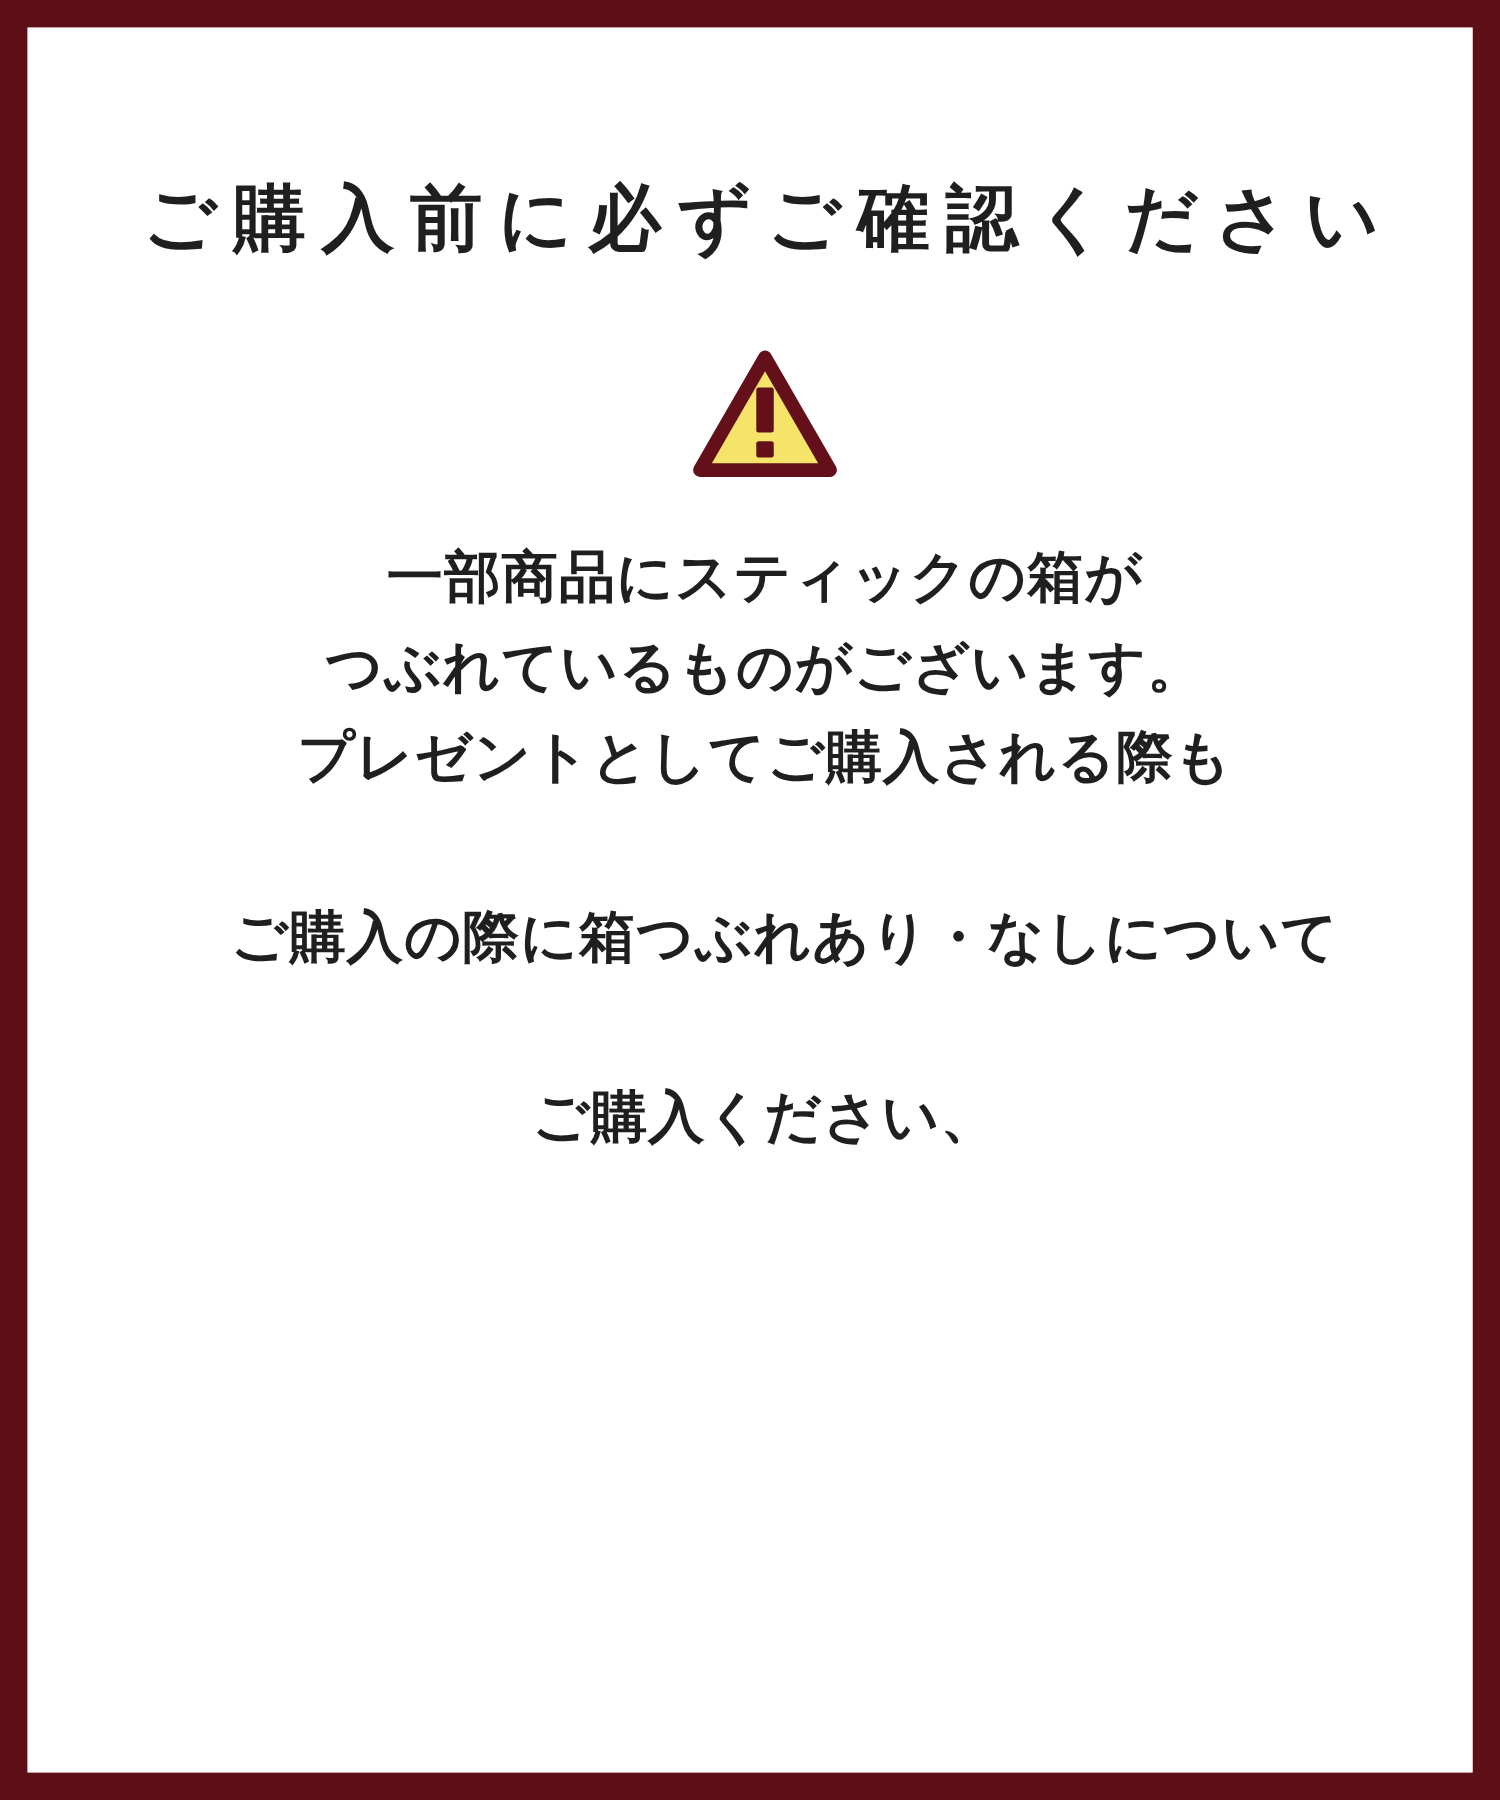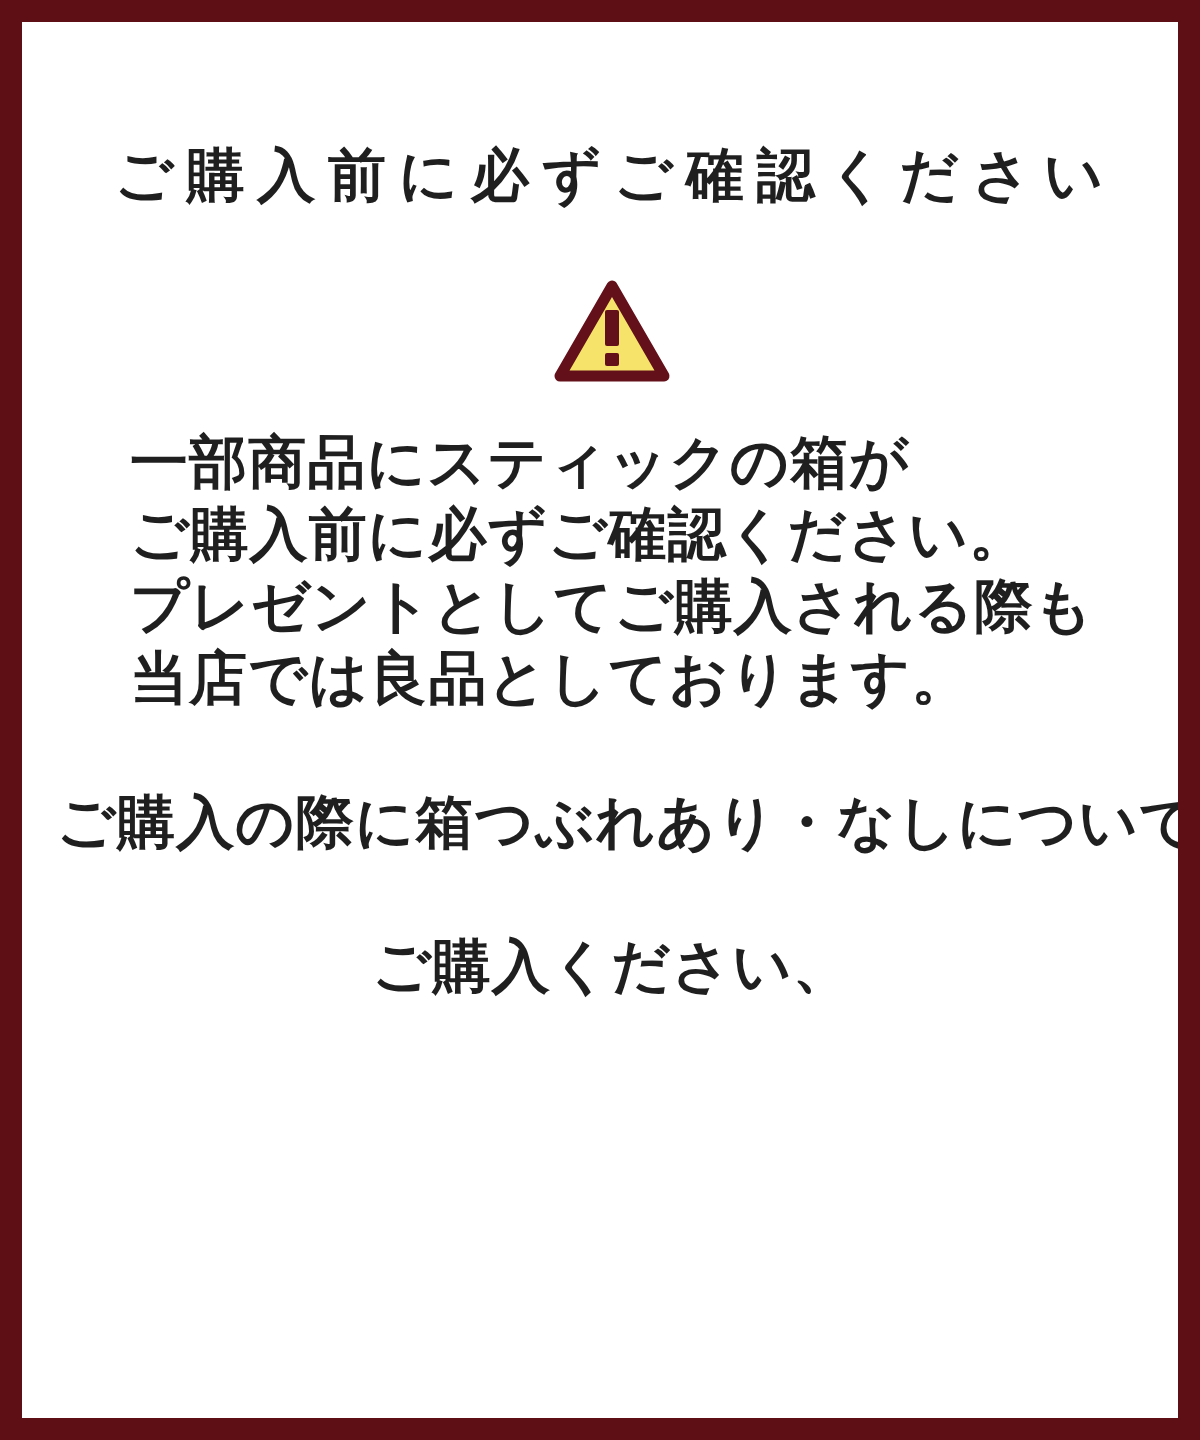--- a/index.html
+++ b/index.html
@@ -36,23 +36,23 @@
   }
   .icon-wrap {
     margin-top: 68px;
     width: 120px;
     height: 106px;
     display: flex;
     align-items: center;
     justify-content: center;
   }
   .para {
-    text-align: left;
+    text-align: center;
     color: var(--text_color, #1f1f1f);
-    font-size: 58px;
+    font-size: 45px;
     line-height: 72px;
     font-weight: 700;
     letter-spacing: 0.02em;
   }
   .para .line { white-space: nowrap; }
   .para-1 { margin-top: 42px; }
   .para-2 { margin-top: 72px; margin-left: 32px; }
   .para-3 { margin-top: 72px; }
 </style>
 </head>
@@ -65,23 +65,22 @@
   <div class="icon-wrap">
     <svg width="120" height="106" viewBox="0 0 120 106" aria-hidden="true">
       <path d="M60 8 L112 98 L8 98 Z" fill="#F5E36A" stroke="#64101A" stroke-width="11" stroke-linejoin="round"></path>
       <rect x="53" y="32" width="14" height="36" rx="2" fill="#64101A"></rect>
       <rect x="53" y="75" width="14" height="13" rx="2" fill="#64101A"></rect>
     </svg>
   </div>
 
   <div class="para para-1">
     <div class="line">一部商品にスティックの箱が</div>
-    <div class="line">ご購入前に必ずご確認ください。</div>
+    <div class="line">つぶれているものがございます。</div>
     <div class="line">プレゼントとしてご購入される際も</div>
-    <div class="line">当店では良品としております。</div>
   </div>
 
   <div class="para para-2">
     <div class="line">ご購入の際に箱つぶれあり・なしについて</div>
   </div>
 
   <div class="para para-3">
     <div class="line">ご購入ください、</div>
   </div>
 

